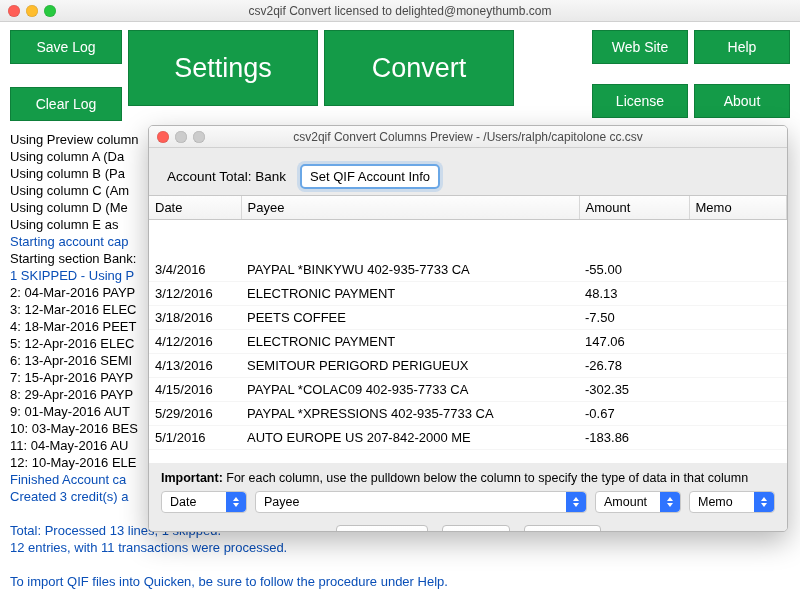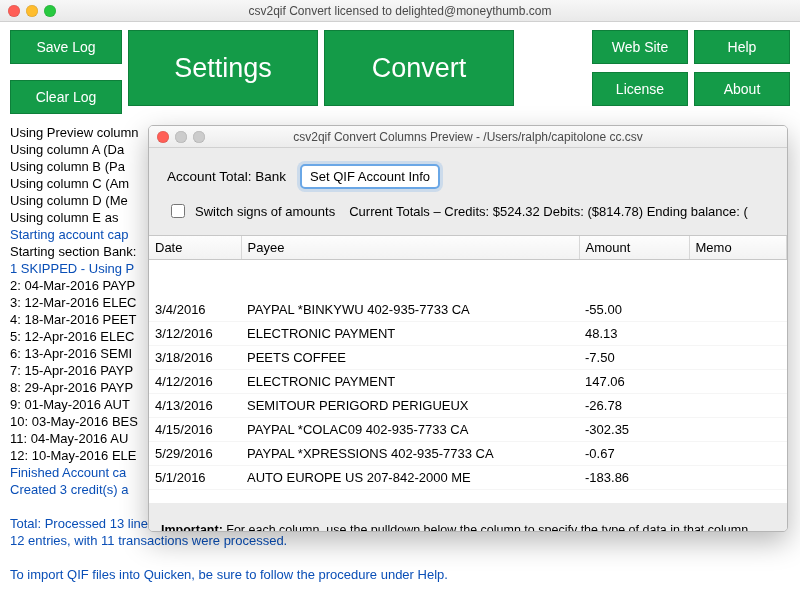--- a/index.html
+++ b/index.html
@@ -11,22 +11,22 @@
   .traffic { display:flex; gap:6px; }
   .dot { width:12px; height:12px; border-radius:50%; box-shadow:inset 0 0 1px rgba(0,0,0,.4); }
   .dot.red{background:#ff5f57;} .dot.yellow{background:#ffbd2e;} .dot.green{background:#28c940;}
   .dot.dim{background:#ccc;}
   .titlebar .title { flex:1; text-align:center; }
 
   .main-window { position:absolute; inset:0; background:#fff; }
 
   
   .toolbar { display:flex; padding:8px 10px 6px; gap:6px; background:#fff; }
-  .leftcol { display:flex; flex-direction:column; gap:16px; }
-  .rightcol { display:flex; flex-direction:column; gap:8px; }
+  .leftcol { display:flex; flex-direction:column; gap:23px; }
+  .rightcol { display:flex; flex-direction:column; gap:20px; }
   .gbtn { background:#149b48; color:#fff; display:flex; align-items:center; justify-content:center; border:1px solid #0e7f3a; }
   .gbtn.small { width:112px; height:34px; font-size:14px; }
   .gbtn.big   { width:190px; height:76px; font-size:27px; font-weight:500; }
   .gbtn.right { width:96px; height:34px; font-size:14px; }
 
   
   .log { padding:4px 10px 10px; line-height:17px; font-size:13px; overflow:hidden; }
   .log .blue { color:#0a4fb7; }
 
   
@@ -41,21 +41,21 @@
 
   .table-wrap { border-top:1px solid #c7c7c7; background:#fff;}
   table { width:100%; border-collapse:collapse; table-layout:fixed; }
   col.c1{width:92px;} col.c2{width:338px;} col.c3{width:110px;} col.c4{width:auto;}
   th, td { text-align:left; padding:4px 6px; font-size:13px; white-space:nowrap; overflow:hidden; }
   th { background:linear-gradient(#fdfdfd,#f2f2f2); border-bottom:1px solid #c7c7c7; border-right:1px solid #d7d7d7; font-weight:400;}
   tbody tr { height:22.5px; border-bottom:1px solid #f5f5f5;}
   tbody tr:last-child td { color:#000; }
   .table-scroll { height:205px; overflow:hidden;margin-top:38px; }
 
-  .hint { padding:20px 12px 6px; font-size:12.5px; background:#ececec; }
+  .hint { padding:8px 12px 6px; font-size:12.5px; background:#ececec; }
   .hint b { font-weight:700; }
 
   .selectors { display:flex; gap:8px; padding:0 12px 8px; background:#ececec;}
   .mac-select { position:relative; background:#fff; border:1px solid #c8c8c8; border-radius:4px; height:22px; display:flex; align-items:center; padding:0 24px 0 8px; flex:0 0 auto; font-size:12.5px;}
   .mac-select.wd{min-width:86px;}
   .mac-select.payee{flex:1; min-width:0;}
   .sel-arrows { position:absolute; right:0; top:0; width:20px; height:100%; background:#2f74ff; border-radius:0 4px 4px 0; display:flex; flex-direction:column; align-items:center; justify-content:center; }
   .sel-arrows::before, .sel-arrows::after { content:""; border-left:3px solid transparent; border-right:3px solid transparent;}
   .sel-arrows::before{ border-bottom:4px solid #fff; margin-bottom:1px;}
   .sel-arrows::after { border-top:4px solid #fff; margin-top:1px;}
@@ -137,27 +137,20 @@
     <div style="width:48px"></div>
   </div>
 
   <div class="acct-row">
     <span>
       <span>Account Total:</span> <span>Bank</span>
     </span>
     <button class="qif-btn">Set QIF Account Info</button>
   </div>
 
-  <div class="totals-row">
-    <label class="checkbox">
-      <input type="checkbox" style="">
-      <span>Switch signs of amounts</span>
-    </label>
-    <span>Current Totals – Credits: $524.32  Debits: ($814.78)   Ending balance: (</span>
-  </div>
 
   <div class="table-wrap">
     <table>
       <colgroup>
           <col class="c1">
           <col class="c2">
           <col class="c3">
           <col class="c4">
         </colgroup>
       <thead>

